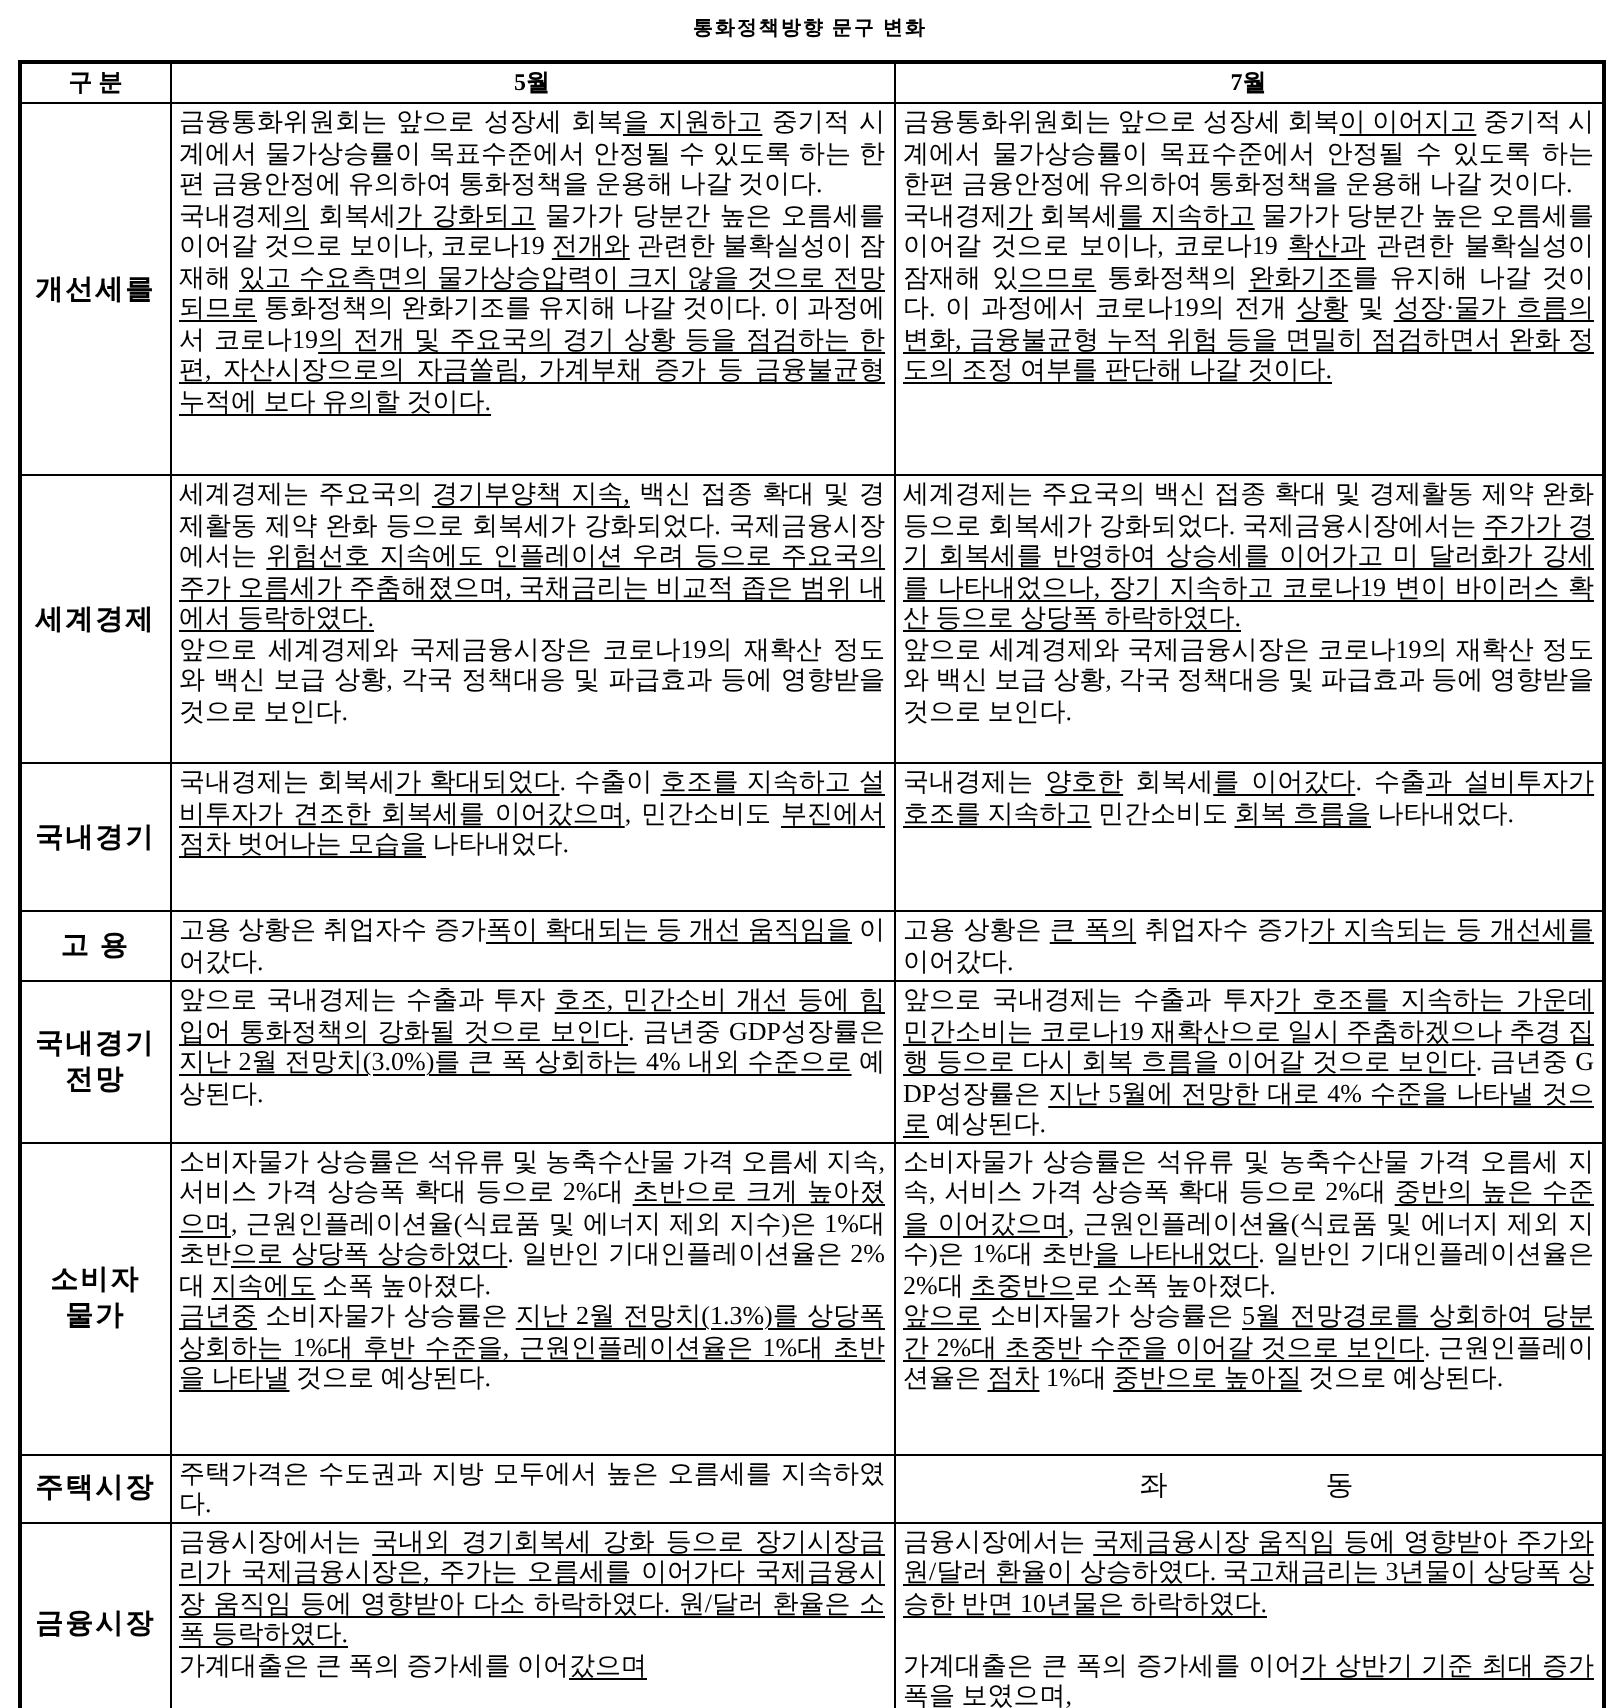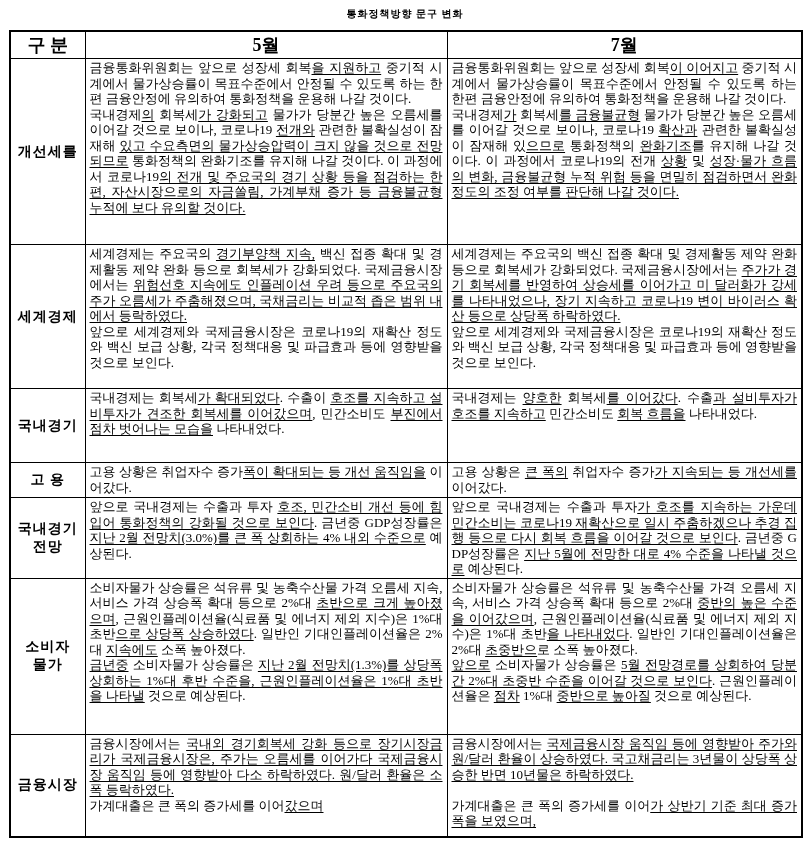--- a/index.html
+++ b/index.html
@@ -14,21 +14,21 @@
   table.policy{
     border-collapse:collapse;table-layout:fixed;
     margin-left:9px;width:792px;
     border:2px solid #000;
   }
   table.policy col.c-label{width:75px;}
   table.policy col.c-may{width:362px;}
   table.policy col.c-jul{width:355px;}
   th,td{border:1px solid #000;vertical-align:top;}
   thead th{
-    font-size:18px;font-weight:bold;text-align:center;
+    font-size:12px;font-weight:bold;text-align:center;
     padding:1px 0;height:16px;vertical-align:middle;
   }
   th.rowlabel{
     font-size:14px;font-weight:bold;text-align:center;
     vertical-align:middle;padding:0 2px;letter-spacing:1px;
   }
   td.cell{
     font-size:13px;line-height:15.5px;
     padding:1px 4px 1px 4px;
     text-align:justify;text-justify:inter-character;
@@ -60,21 +60,21 @@
     <tr>
       <th>구  분</th>
       <th>5월</th>
       <th>7월</th>
     </tr>
   </thead>
   <tbody>
     <tr class="r0">
       <th class="rowlabel">개선세를</th>
       <td class="cell">금융통화위원회는 앞으로 성장세 회복<u>을 지원하고</u> 중기적 시계에서 물가상승률이 목표수준에서 안정될 수 있도록 하는 한편 금융안정에 유의하여 통화정책을 운용해 나갈 것이다.<br>국내경제<u>의</u> 회복세<u>가 강화되고</u> 물가가 당분간 높은 오름세를 이어갈 것으로 보이나, 코로나19 <u>전개와</u> 관련한 불확실성이 잠재해 <u>있고 수요측면의 물가상승압력이 크지 않을 것으로 전망되므로</u> 통화정책의 완화기조를 유지해 나갈 것이다. 이 과정에서 코로나19<u>의 전개 및 주요국의 경기 상황 등을 점검하는 한편, 자산시장으로의 자금쏠림, 가계부채 증가 등 금융불균형 누적에 보다 유의할 것이다.</u></td>
-      <td class="cell">금융통화위원회는 앞으로 성장세 회복<u>이 이어지고</u> 중기적 시계에서 물가상승률이 목표수준에서 안정될 수 있도록 하는 한편 금융안정에 유의하여 통화정책을 운용해 나갈 것이다.<br>국내경제<u>가</u> 회복세<u>를 금융불균형</u> 물가가 당분간 높은 오름세를 이어갈 것으로 보이나, 코로나19 <u>확산과</u> 관련한 불확실성이 잠재해 있<u>으므로</u> 통화정책의 <u>완화기조</u>를 유지해 나갈 것이다. 이 과정에서 코로나19의 전개 <u>상황</u> 및 <u>성장·물가 흐름의 변화, 금융불균형 누적 위험 등을 면밀히 점검하면서 완화 정도의 조정 여부를 판단해 나갈 것이다.</u></td>
+      <td class="cell">금융통화위원회는 앞으로 성장세 회복<u>이 이어지고</u> 중기적 시계에서 물가상승률이 목표수준에서 안정될 수 있도록 하는 한편 금융안정에 유의하여 통화정책을 운용해 나갈 것이다.<br>국내경제<u>가</u> 회복세<u>를 지속하고</u> 물가가 당분간 높은 오름세를 이어갈 것으로 보이나, 코로나19 <u>확산과</u> 관련한 불확실성이 잠재해 있<u>으므로</u> 통화정책의 <u>완화기조</u>를 유지해 나갈 것이다. 이 과정에서 코로나19의 전개 <u>상황</u> 및 <u>성장·물가 흐름의 변화, 금융불균형 누적 위험 등을 면밀히 점검하면서 완화 정도의 조정 여부를 판단해 나갈 것이다.</u></td>
     </tr>
     <tr class="r1">
       <th class="rowlabel">세계경제</th>
       <td class="cell">세계경제는 주요국의 <u>경기부양책 지속,</u> 백신 접종 확대 및 경제활동 제약 완화 등으로 회복세가 강화되었다. 국제금융시장에서는 <u>위험선호 지속에도 인플레이션 우려 등으로 주요국의 주가 오름세가 주춤해졌으며, 국채금리는 비교적 좁은 범위 내에서 등락하였다.</u><br>앞으로 세계경제와 국제금융시장은 코로나19의 재확산 정도와 백신 보급 상황, 각국 정책대응 및 파급효과 등에 영향받을 것으로 보인다.</td>
       <td class="cell">세계경제는 주요국의 백신 접종 확대 및 경제활동 제약 완화 등으로 회복세가 강화되었다. 국제금융시장에서는 <u>주가가 경기 회복세를 반영하여 상승세를 이어가고 미 달러화가 강세를 나타내었으나, 장기 지속하고 코로나19 변이 바이러스 확산 등으로 상당폭 하락하였다.</u><br>앞으로 세계경제와 국제금융시장은 코로나19의 재확산 정도와 백신 보급 상황, 각국 정책대응 및 파급효과 등에 영향받을 것으로 보인다.</td>
     </tr>
     <tr class="r2">
       <th class="rowlabel">국내경기</th>
       <td class="cell">국내경제는 회복세<u>가 확대되었다</u>. 수출이 <u>호조를 지속하고 설비투자가 견조한 회복세를 이어갔으며</u>, 민간소비도 <u>부진에서 점차 벗어나는 모습을</u> 나타내었다.</td>
       <td class="cell">국내경제는 <u>양호한</u> 회복세<u>를 이어갔다</u>. 수출<u>과 설비투자가 호조를 지속하고</u> 민간소비도 <u>회복 흐름을</u> 나타내었다.</td>
@@ -87,19 +87,24 @@
     <tr class="r4">
       <th class="rowlabel">국내경기<br>전망</th>
       <td class="cell">앞으로 국내경제는 수출과 투자 <u>호조, 민간소비 개선 등에 힘입어 통화정책의 강화될 것으로 보인다</u>. 금년중 GDP성장률은 <u>지난 2월 전망치(3.0%)를 큰 폭 상회하는 4% 내외 수준으로</u> 예상된다.</td>
       <td class="cell">앞으로 국내경제는 수출과 투자<u>가 호조를 지속하는 가운데 민간소비는 코로나19 재확산으로 일시 주춤하겠으나 추경 집행 등으로 다시 회복 흐름을 이어갈 것으로 보인다</u>. 금년중 GDP성장률은 <u>지난 5월에 전망한 대로 4% 수준을 나타낼 것으로</u> 예상된다.</td>
     </tr>
     <tr class="r5">
       <th class="rowlabel">소비자<br>물가</th>
       <td class="cell">소비자물가 상승률은 석유류 및 농축수산물 가격 오름세 지속, 서비스 가격 상승폭 확대 등으로 2%대 <u>초반으로 크게 높아졌으며</u>, 근원인플레이션율(식료품 및 에너지 제외 지수)은 1%대 초반<u>으로 상당폭 상승하였다</u>. 일반인 기대인플레이션율은 2%대 <u>지속에도</u> 소폭 높아졌다.<br><u>금년중</u> 소비자물가 상승률은 <u>지난 2월 전망치(1.3%)를 상당폭 상회하는 1%대 후반 수준을, 근원인플레이션율은 1%대 초반을 나타낼</u> 것으로 예상된다.</td>
       <td class="cell">소비자물가 상승률은 석유류 및 농축수산물 가격 오름세 지속, 서비스 가격 상승폭 확대 등으로 2%대 <u>중반의 높은 수준을 이어갔으며</u>, 근원인플레이션율(식료품 및 에너지 제외 지수)은 1%대 초반<u>을 나타내었다</u>. 일반인 기대인플레이션율은 2%대 <u>초중반으</u>로 소폭 높아졌다.<br><u>앞으로</u> 소비자물가 상승률은 <u>5월 전망경로를 상회하여 당분간 2%대 초중반 수준을 이어갈 것으로 보인다</u>. 근원인플레이션율은 <u>점차</u> 1%대 <u>중반으로 높아질</u> 것으로 예상된다.</td>
     </tr>
+    <tr class="r6">
+      <th class="rowlabel">주택시장</th>
+      <td class="cell">주택가격은 수도권과 지방 모두에서 높은 오름세를 지속하였다.</td>
+      <td class="cell center">좌&nbsp;&nbsp;&nbsp;&nbsp;&nbsp;&nbsp;&nbsp;&nbsp;&nbsp;&nbsp;&nbsp;&nbsp;&nbsp;&nbsp;동</td>
+    </tr>
     <tr class="r7">
       <th class="rowlabel">금융시장</th>
       <td class="cell">금융시장에서는 <u>국내외 경기회복세 강화 등으로 장기시장금리가 국제금융시장은, 주가는 오름세를 이어가다 국제금융시장 움직임 등에 영향받아 다소 하락하였다. 원/달러 환율은 소폭 등락하였다.</u><br>가계대출은 큰 폭의 증가세를 이어<u>갔으며</u></td>
       <td class="cell">금융시장에서는 <u>국제금융시장 움직임 등에 영향받아 주가와 원/달러 환율이 상승하였다. 국고채금리는 3년물이 상당폭 상승한 반면 10년물은 하락하였다.</u><br><br>가계대출은 큰 폭의 증가세를 이어<u>가 상반기 기준 최대 증가폭을 보였으며,</u></td>
     </tr>
   </tbody>
 </table>
 
 </body></html>

